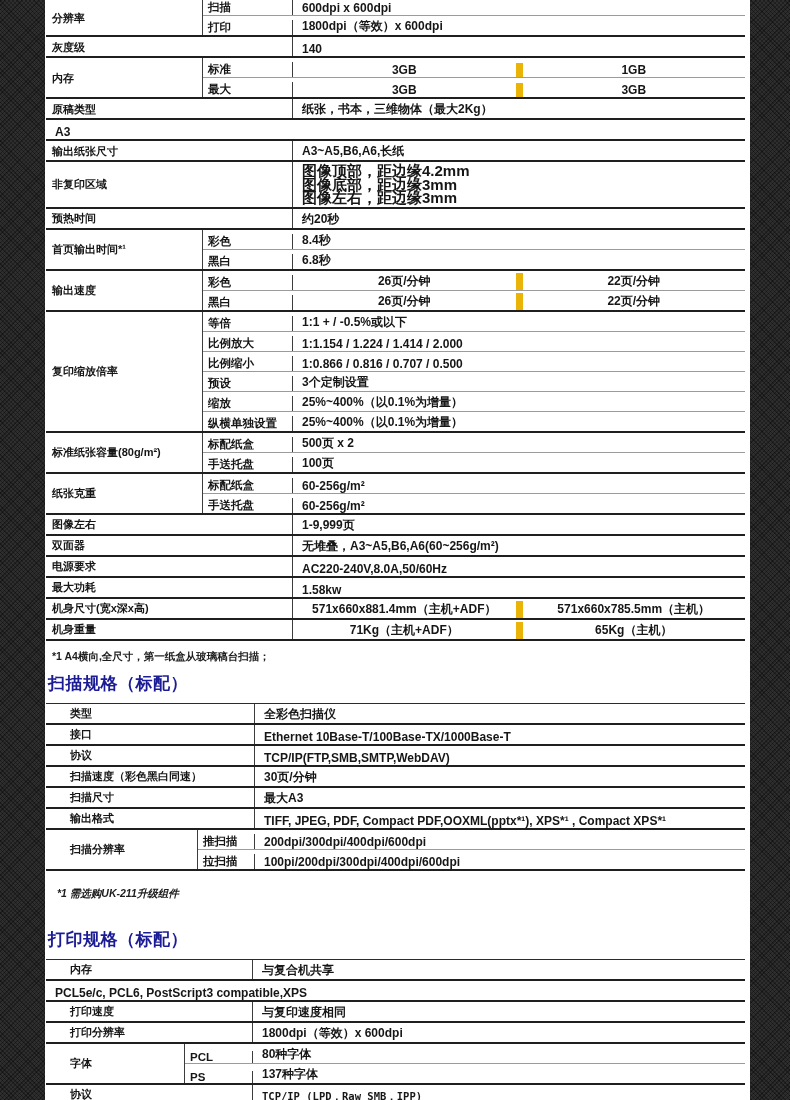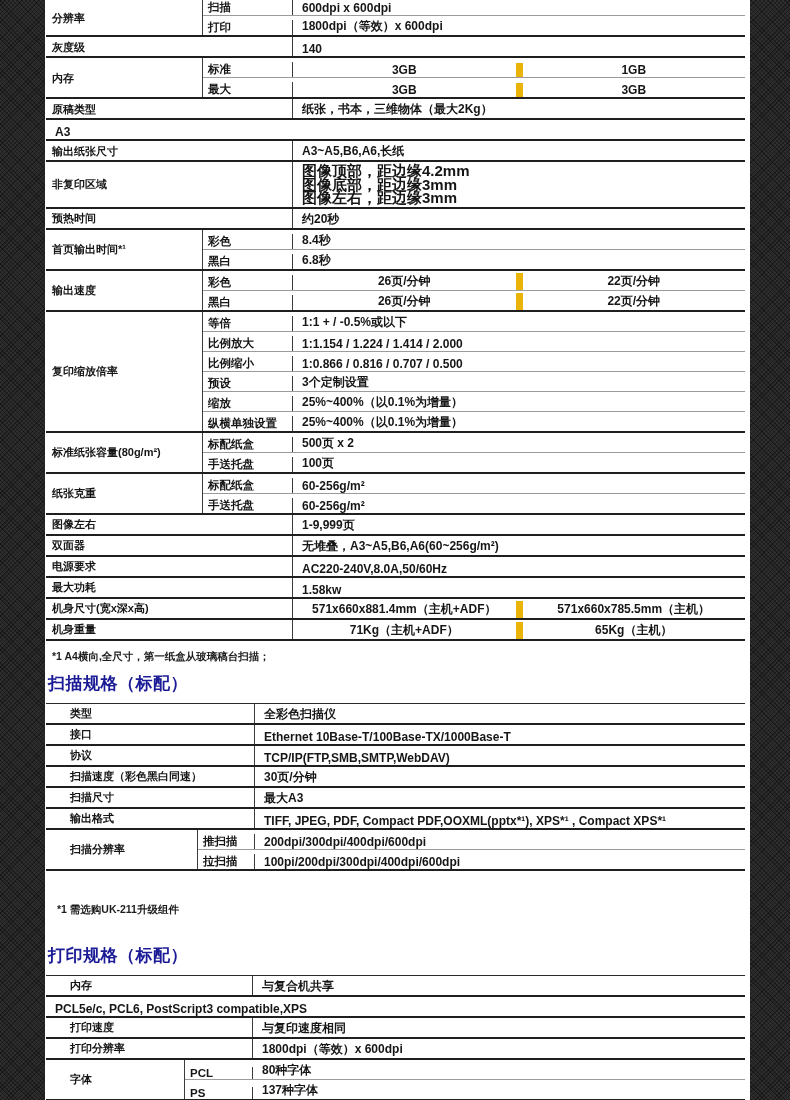--- a/index.html
+++ b/index.html
@@ -49,21 +49,21 @@
   }
   .value-cell.half{justify-content:center;padding-left:0;}
   .value-cell.half + .value-cell.half{border-left:7px solid #eab308;}
   .value-cell.lines{flex-direction:column;justify-content:center;align-items:flex-start;
     padding:2px 0 2px 9px;font-size:15px;line-height:13.5px;}
   .value-cell.mono{font-family:"DejaVu Sans Mono","Liberation Mono",monospace;font-size:10.5px;}
   .line{white-space:nowrap;}
 
   .footnote{font-size:10.5px;font-weight:700;color:#1c1c1c;}
   .fn1{margin:9px 0 0 6px;}
-  .fn2{margin:32px 0 0 11px;}
+  .fn2{margin:16px 0 0 11px;font-style:italic;}
   .section-title{font-size:17px;font-weight:700;color:#1b1b96;letter-spacing:.5px;}
   .st2{margin:8px 0 3px 2px;}
   .st3{margin:27px 0 3px 2px;}
 </style>
 </head>
 <body>
 
 <div class="sheet">
 
   <div class="spec-table t1" id="table1">

